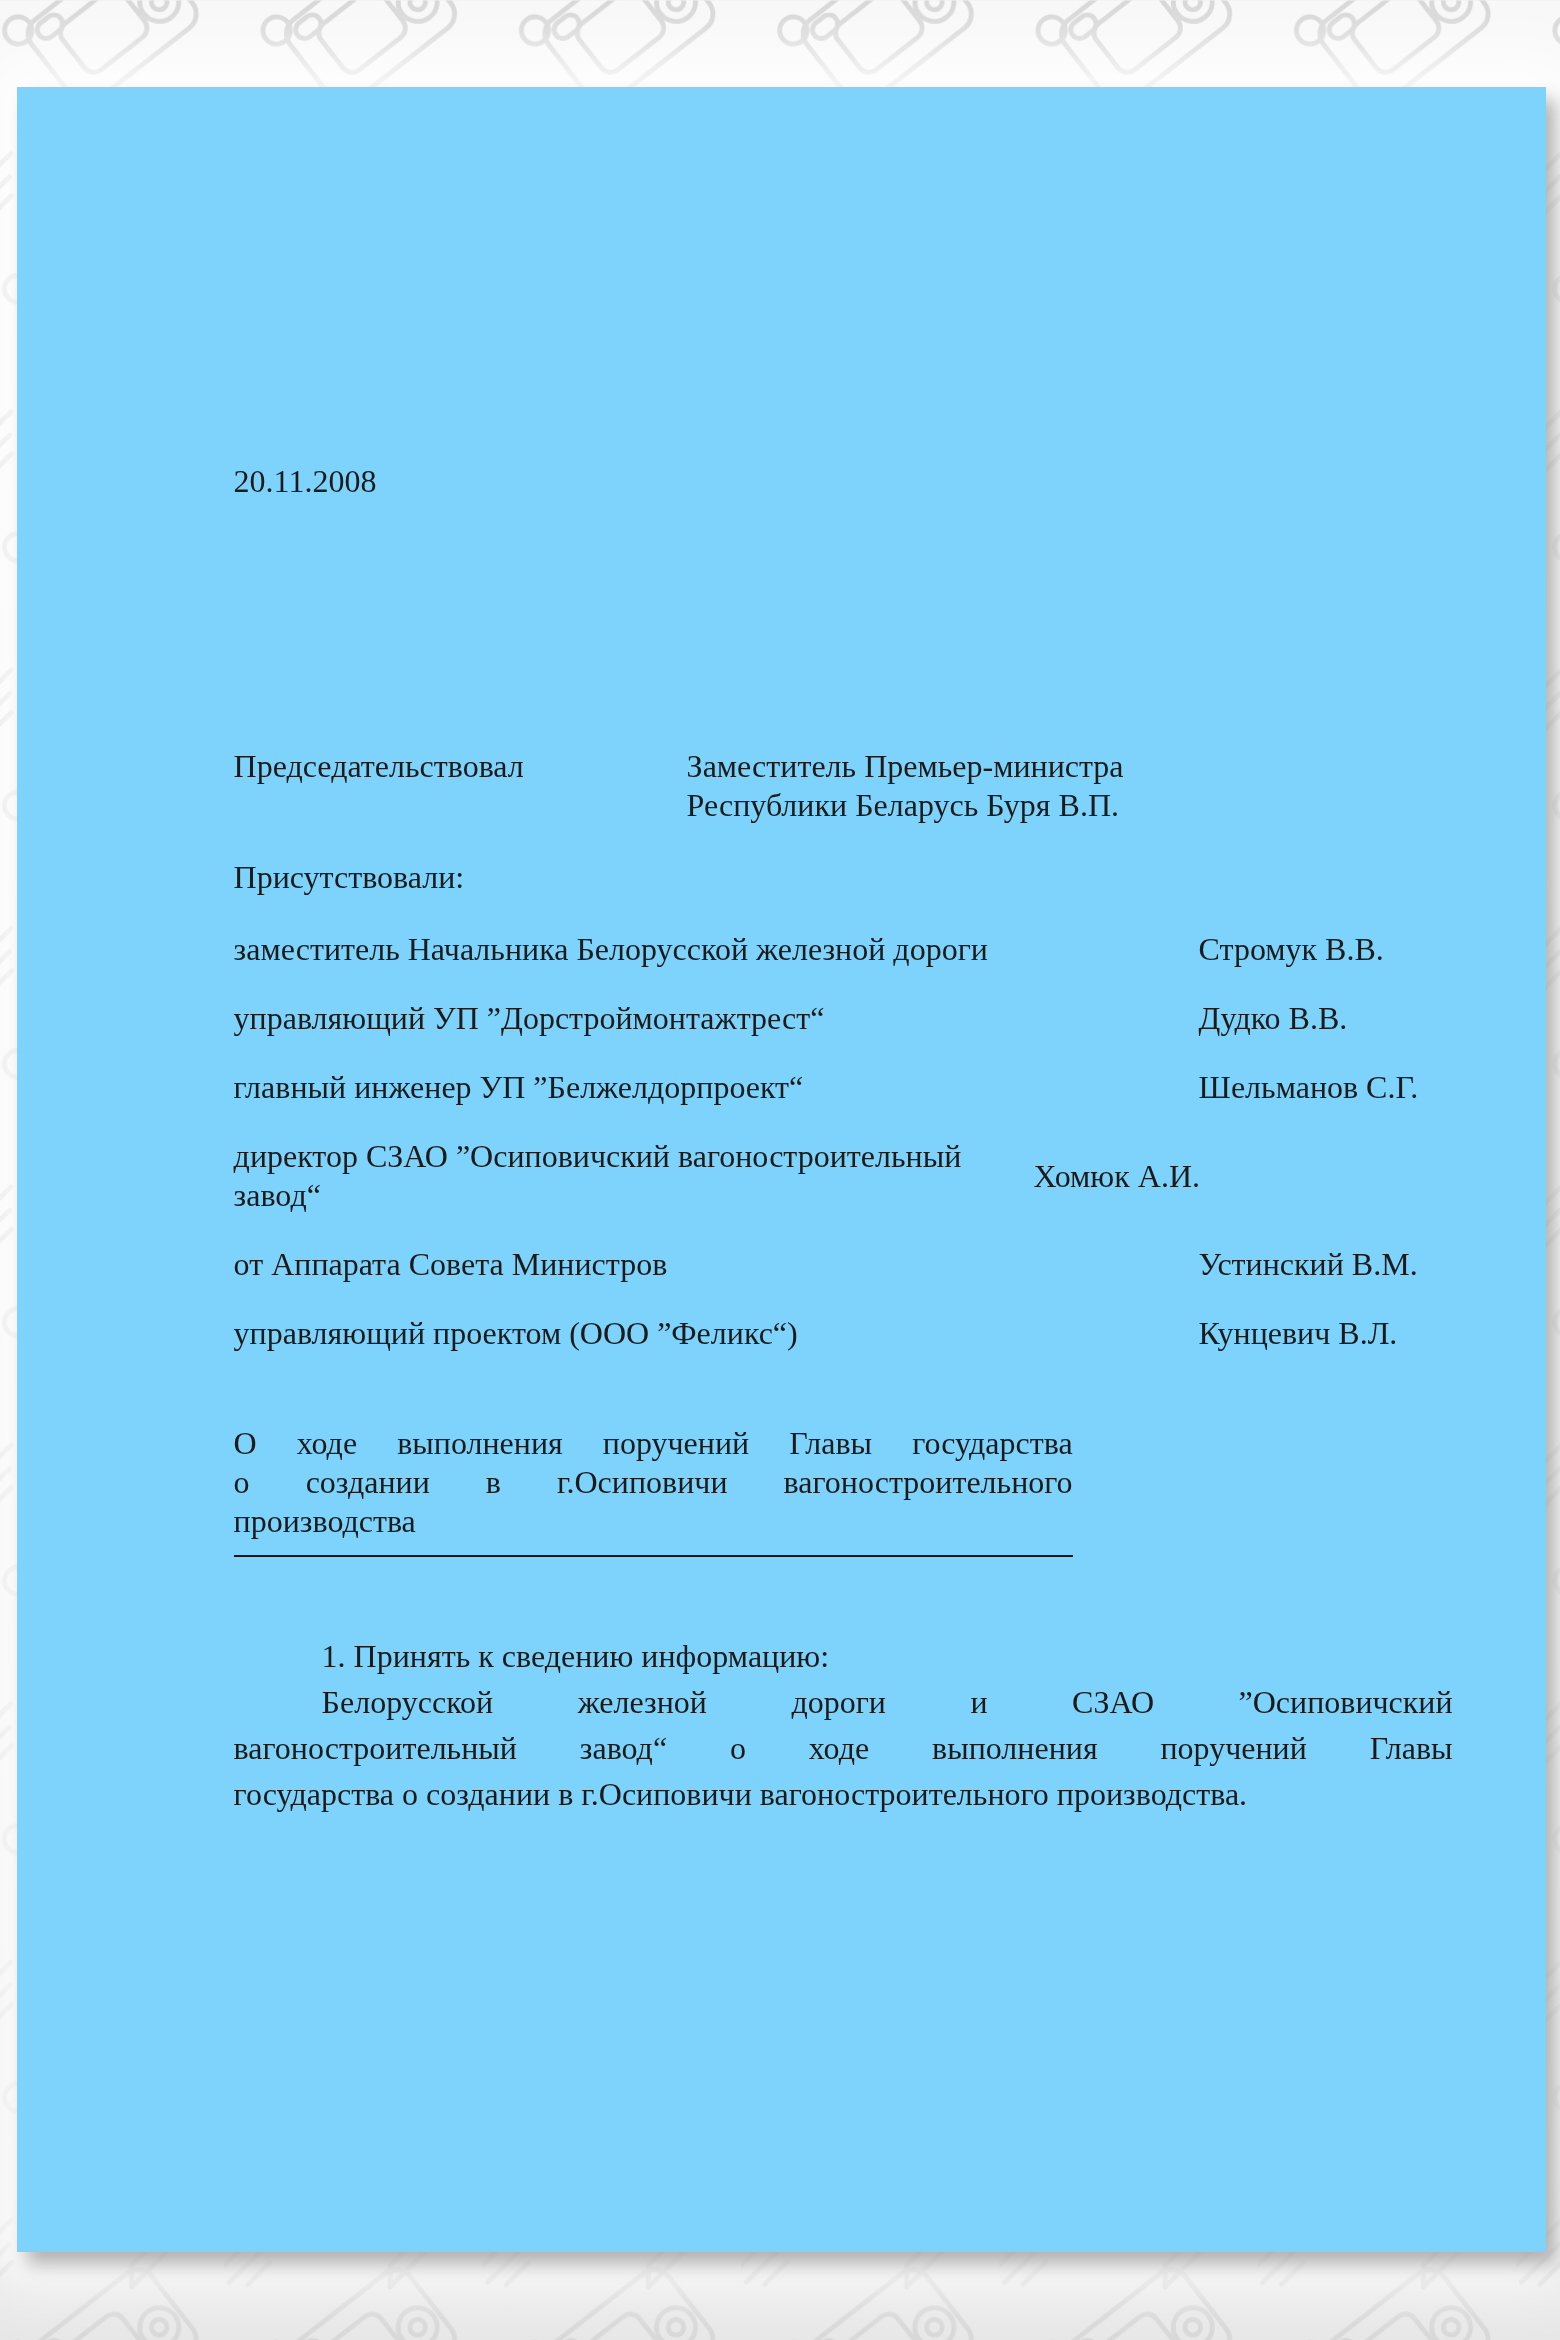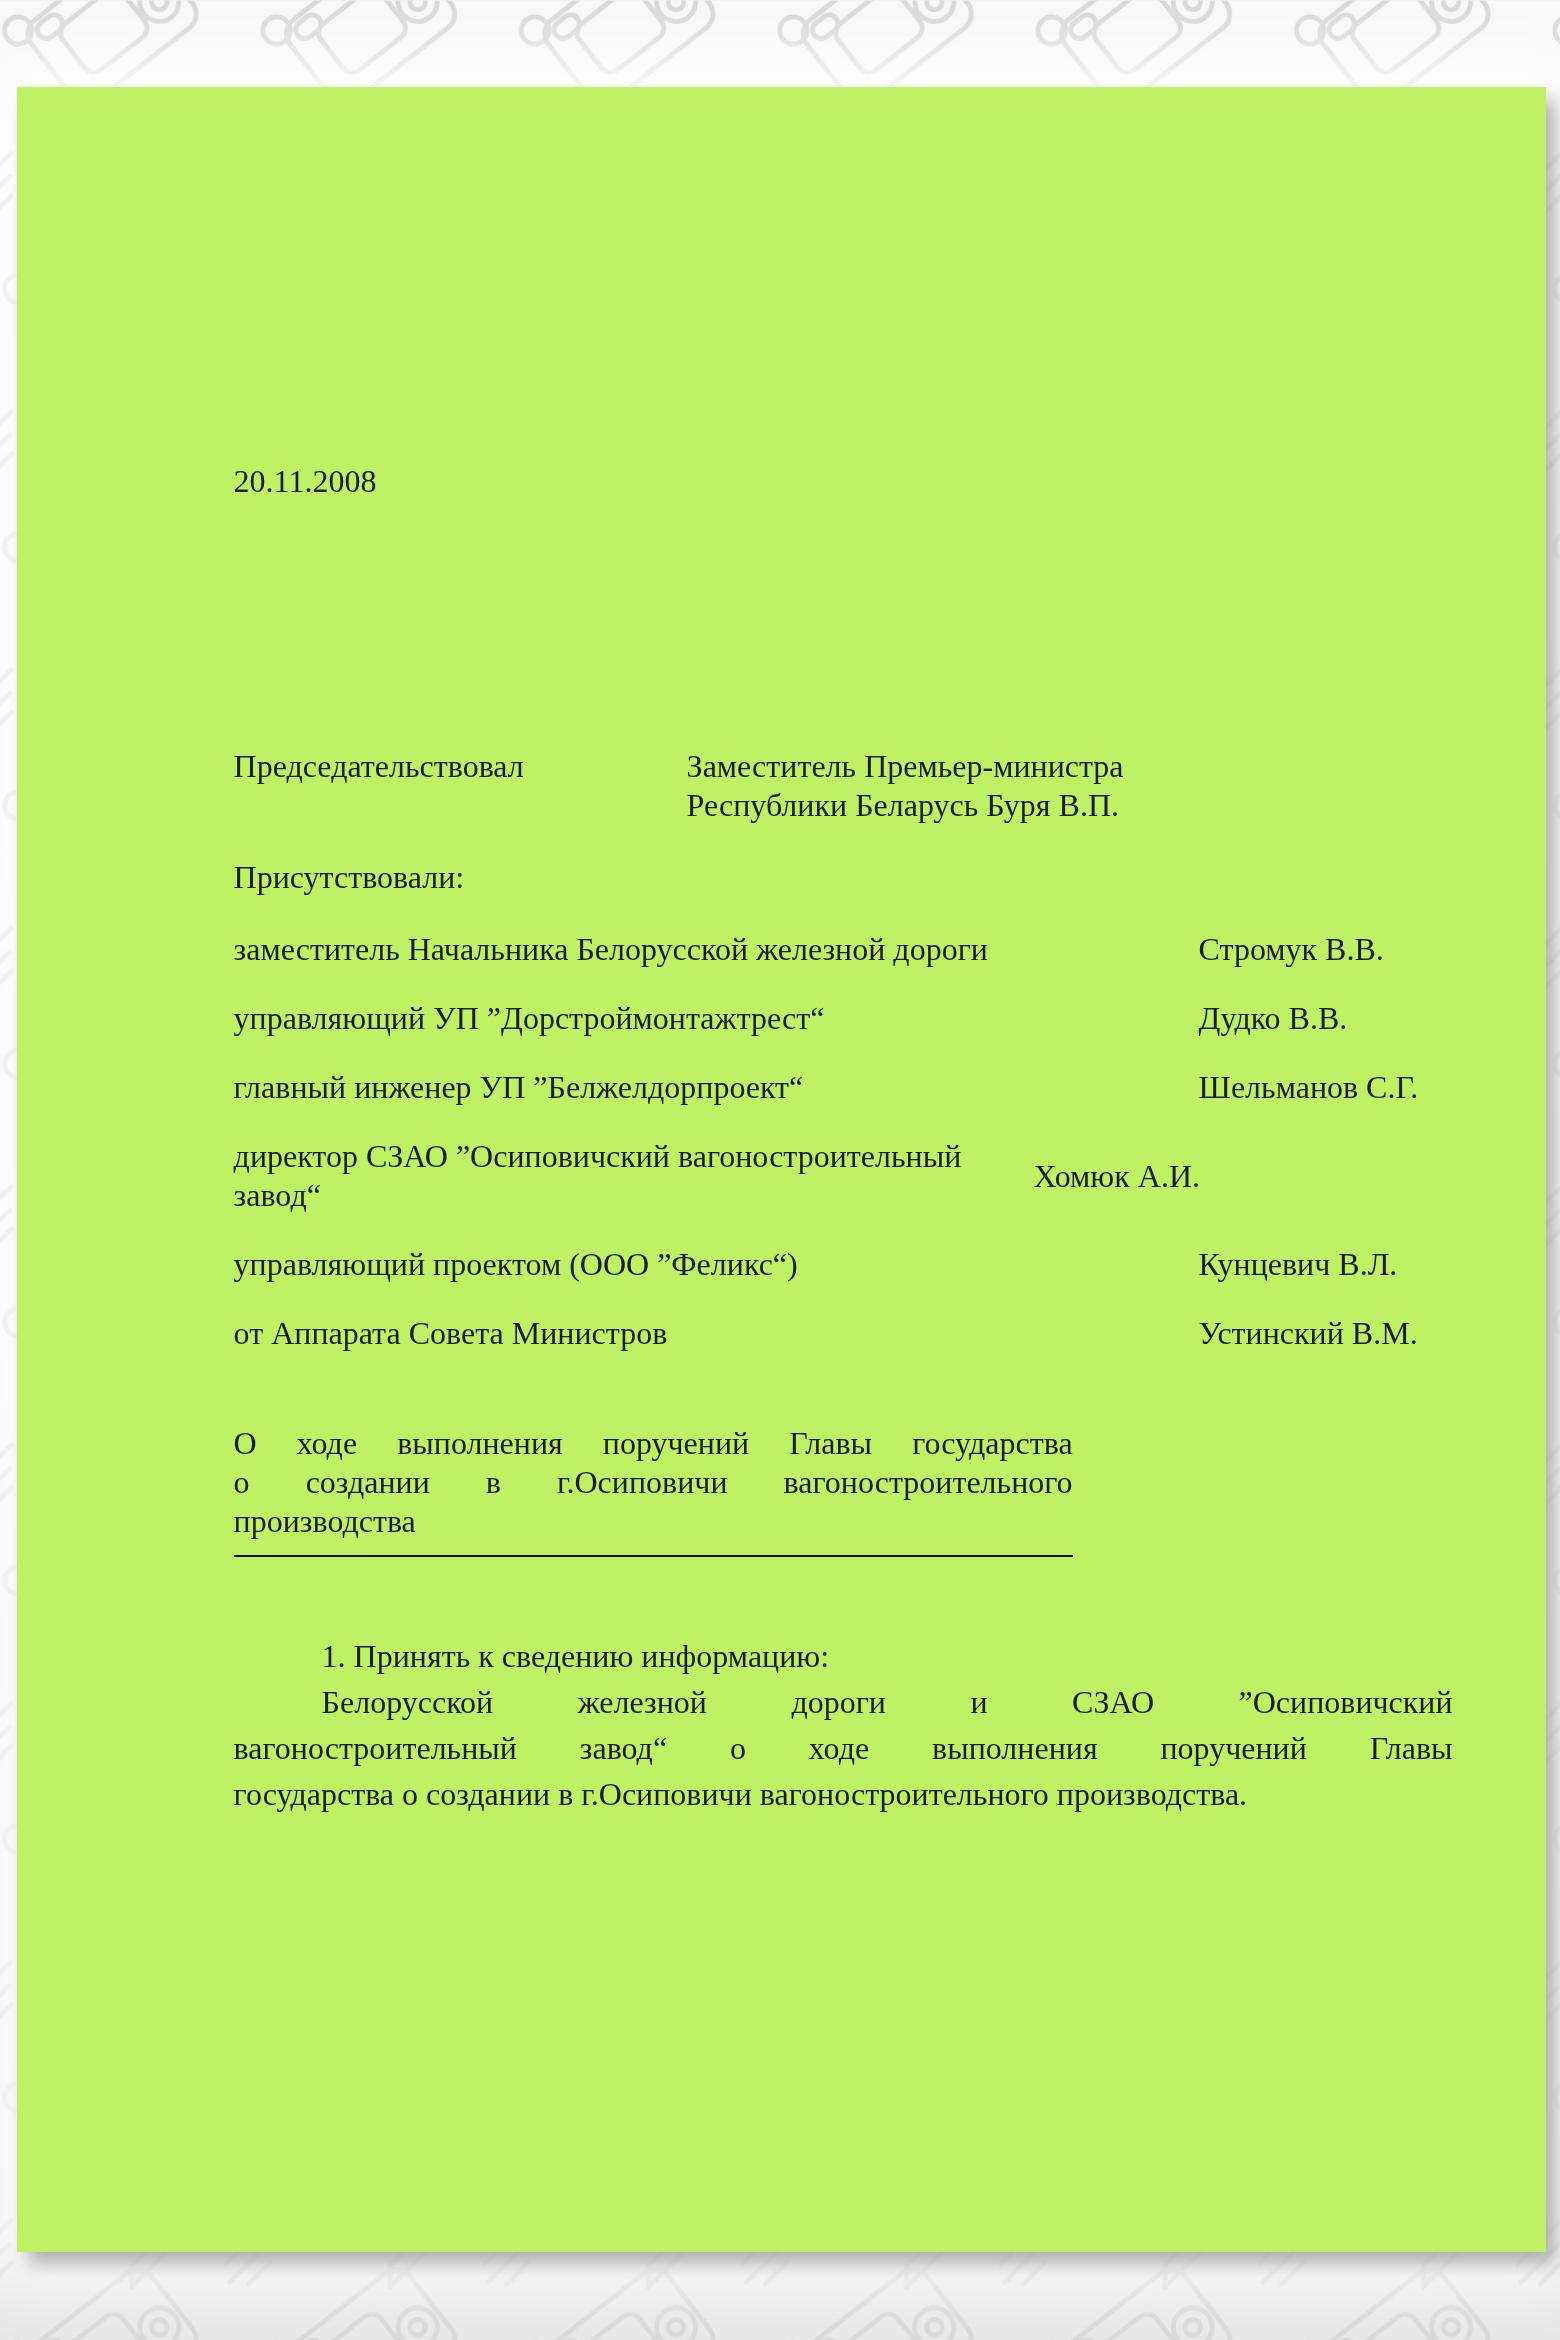--- a/index.html
+++ b/index.html
@@ -16,21 +16,21 @@
     left: 0; top: 0;
     width: 1560px; height: 2341px;
     display: block;
   }
   .page {
     position: absolute;
     left: 16.6px;
     top: 87px;
     width: 1529px;
     height: 2165px;
-    background: #bef264;
+    background: #7dd3fc;
     box-shadow: 9.8px 11.7px 17.6px rgba(0,0,0,0.30), 0 0 59px 33px rgba(255,255,255,0.88);
     z-index: 2;
   }
   .content {
     box-sizing: border-box;
     width: 100%;
     height: 100%;
     padding: 375px 93px 0 217px;
     color: #1b1b1b;
     font-size: 32px;
@@ -155,26 +155,26 @@
       </div>
       <div class="attendee-row">
         <div class="attendee-role">главный инженер УП ”Белжелдорпроект“</div>
         <div class="attendee-name">Шельманов С.Г.</div>
       </div>
       <div class="attendee-row">
         <div class="attendee-role narrow">директор СЗАО ”Осиповичский вагоностроительный завод“</div>
         <div class="attendee-name">Хомюк А.И.</div>
       </div>
       <div class="attendee-row">
+        <div class="attendee-role">от Аппарата Совета Министров</div>
+        <div class="attendee-name">Устинский В.М.</div>
+      </div>
+      <div class="attendee-row">
         <div class="attendee-role">управляющий проектом (ООО ”Феликс“)</div>
         <div class="attendee-name">Кунцевич В.Л.</div>
-      </div>
-      <div class="attendee-row">
-        <div class="attendee-role">от Аппарата Совета Министров</div>
-        <div class="attendee-name">Устинский В.М.</div>
       </div>
     </div>
 
     <div class="subject">
       <div class="jline">О ходе выполнения поручений Главы государства</div>
       <div class="jline">о создании в г.Осиповичи вагоностроительного</div>
       <div class="jline last-line">производства</div>
     </div>
 
     <hr class="subject-rule">

